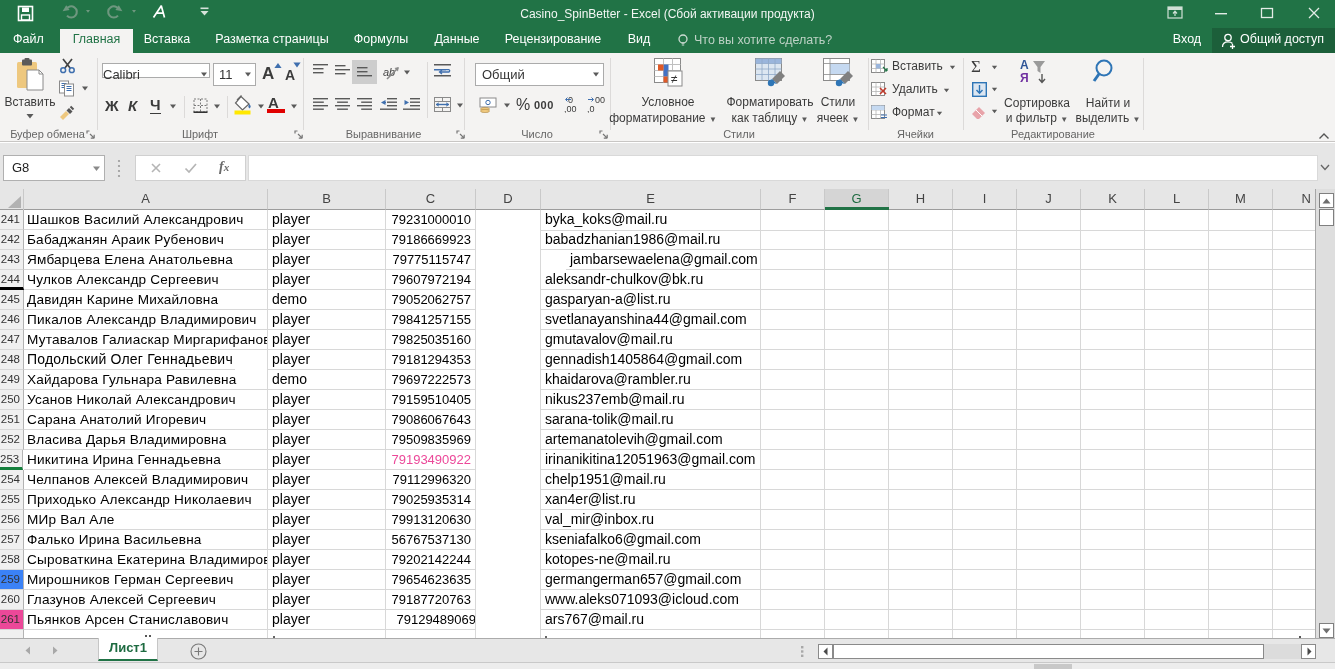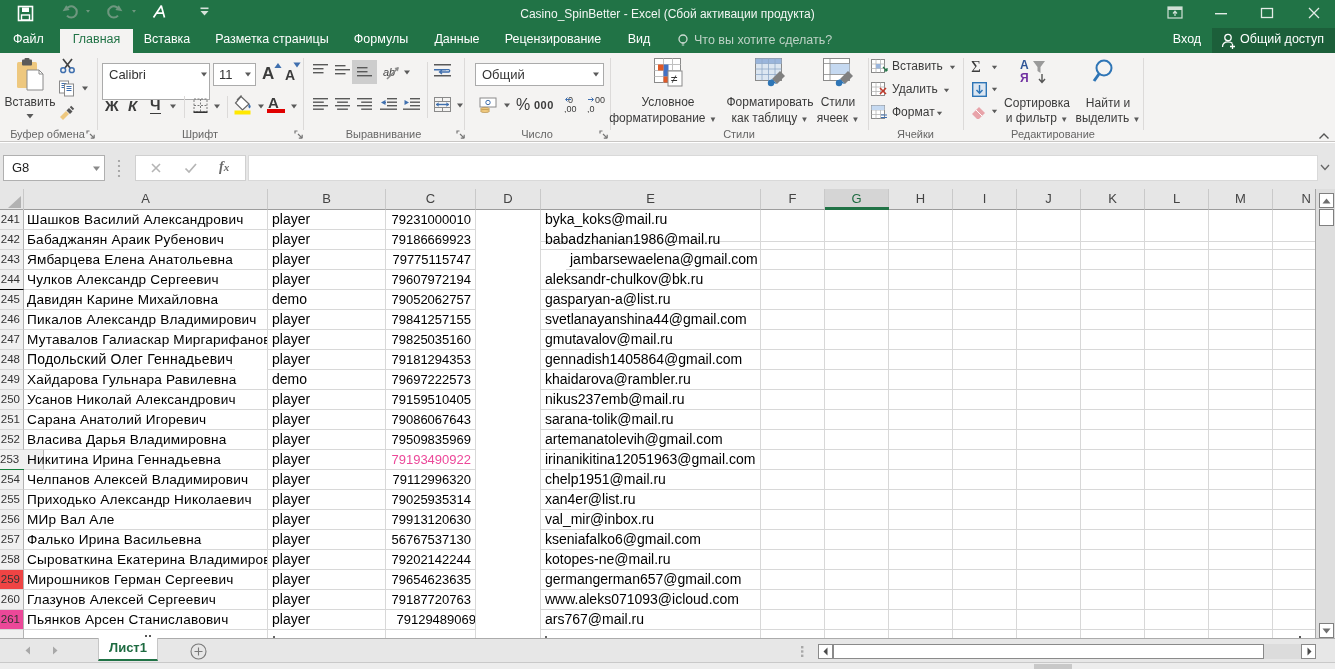--- a/index.html
+++ b/index.html
@@ -119,21 +119,21 @@
     <path d="M4 4 L8.2 8.2 M8.2 8.2 L8.2 4.8 M8.2 8.2 L4.8 8.2" stroke="#767676" stroke-width="1.2" fill="none"></path>
   </svg>
 <svg class="ab" style="left:456px;top:130px" width="10" height="10" viewBox="0 0 10 10">
     <path d="M1 3.5 L1 1 L3.5 1" stroke="#767676" stroke-width="1.2" fill="none"></path>
     <path d="M4 4 L8.2 8.2 M8.2 8.2 L8.2 4.8 M8.2 8.2 L4.8 8.2" stroke="#767676" stroke-width="1.2" fill="none"></path>
   </svg>
 <svg class="ab" style="left:599px;top:130px" width="10" height="10" viewBox="0 0 10 10">
     <path d="M1 3.5 L1 1 L3.5 1" stroke="#767676" stroke-width="1.2" fill="none"></path>
     <path d="M4 4 L8.2 8.2 M8.2 8.2 L8.2 4.8 M8.2 8.2 L4.8 8.2" stroke="#767676" stroke-width="1.2" fill="none"></path>
   </svg>
-<div class="combo" style="left:102px;top:63px;width:108px;height:37px;line-height:21px;padding-left:6px">Calibri</div>
+<div class="combo" style="left:102px;top:63px;width:108px;height:15px;line-height:21px;">Calibri</div>
 <svg class="ab" style="left:200px;top:72px" width="8" height="5" viewBox="0 0 8 5">
     <path d="M1 0.5 L7 0.5 L4 4.5 Z" fill="#5a5a5a"></path>
   </svg>
 <div class="combo" style="left:213px;top:63px;width:43px;height:23px;line-height:21px;padding-left:5px">11</div>
 <svg class="ab" style="left:244px;top:72px" width="8" height="5" viewBox="0 0 8 5">
     <path d="M1 0.5 L7 0.5 L4 4.5 Z" fill="#5a5a5a"></path>
   </svg>
 <div class="ab" style="left:262px;top:64px;font-size:17px;font-weight:bold;color:#3b3b3b">A</div>
 <svg class="ab" style="left:274px;top:63px" width="8" height="6" viewBox="0 0 8 6">
     <path d="M4 0 L7.6 5 L0.4 5 Z" fill="#3f6fae"></path>
@@ -410,32 +410,32 @@
 <div class="ab" style="left:1017px;top:189px;width:64px;height:21px;background:#e6e6e6;border-right:1px solid #c9c9c9;border-bottom:1px solid #9d9d9d;color:#444444;font-size:13px;text-align:center;line-height:20px">J</div>
 <div class="ab" style="left:1081px;top:189px;width:64px;height:21px;background:#e6e6e6;border-right:1px solid #c9c9c9;border-bottom:1px solid #9d9d9d;color:#444444;font-size:13px;text-align:center;line-height:20px">K</div>
 <div class="ab" style="left:1145px;top:189px;width:64px;height:21px;background:#e6e6e6;border-right:1px solid #c9c9c9;border-bottom:1px solid #9d9d9d;color:#444444;font-size:13px;text-align:center;line-height:20px">L</div>
 <div class="ab" style="left:1209px;top:189px;width:64px;height:21px;background:#e6e6e6;border-right:1px solid #c9c9c9;border-bottom:1px solid #9d9d9d;color:#444444;font-size:13px;text-align:center;line-height:20px">M</div>
 <div class="ab" style="left:1273px;top:189px;width:43px;height:21px;background:#e6e6e6;border-right:1px solid #c9c9c9;border-bottom:1px solid #9d9d9d;color:#444444;font-size:13px;text-align:right;padding-right:4px;line-height:20px">N</div>
 <div class="ab" style="left:23px;top:189px;width:1px;height:21px;background:#c9c9c9"></div>
 <div class="ab" style="left:0;top:210px;width:24px;height:20px;background:#f0f0f0;border-right:1px solid #b3b3b3;border-bottom:1px solid #d8d8d8;font-size:11.5px;color:#333;text-align:right;line-height:19px;padding-right:3px">241</div>
 <div class="ab" style="left:24px;top:210px;width:244px;height:20px;border-bottom:1px solid #d8d8d8;overflow:hidden;white-space:nowrap;font-size:13.6px;letter-spacing:0.2px;color:#000;line-height:19px;padding-left:3px">Шашков Василий Александрович</div>
 <div class="ab" style="left:268px;top:210px;width:118px;height:20px;border-bottom:1px solid #d8d8d8;font-size:14px;color:#000;line-height:19px;padding-left:4px">player</div>
 <div class="ab" style="left:386px;top:210px;width:90px;height:20px;border-bottom:1px solid #d8d8d8;font-size:13px;color:#000;line-height:19px;text-align:right;padding-right:5px">79231000010</div>
-<div class="ab" style="left:541px;top:210px;width:775px;height:32px;border-bottom:1px solid #d8d8d8;font-size:14px;color:#000;line-height:19px;padding-left:4px">byka_koks@mail.ru</div>
+<div class="ab" style="left:541px;top:210px;width:775px;height:21px;border-bottom:1px solid #d8d8d8;font-size:14px;color:#000;line-height:19px;padding-left:4px">byka_koks@mail.ru</div>
 <div class="ab" style="left:0;top:230px;width:24px;height:20px;background:#f0f0f0;border-right:1px solid #b3b3b3;border-bottom:1px solid #d8d8d8;font-size:11.5px;color:#333;text-align:right;line-height:19px;padding-right:3px">242</div>
 <div class="ab" style="left:24px;top:230px;width:244px;height:20px;border-bottom:1px solid #d8d8d8;overflow:hidden;white-space:nowrap;font-size:13.6px;letter-spacing:0.2px;color:#000;line-height:19px;padding-left:3px">Бабаджанян Араик Рубенович</div>
 <div class="ab" style="left:268px;top:230px;width:118px;height:20px;border-bottom:1px solid #d8d8d8;font-size:14px;color:#000;line-height:19px;padding-left:4px">player</div>
 <div class="ab" style="left:386px;top:230px;width:90px;height:20px;border-bottom:1px solid #d8d8d8;font-size:13px;color:#000;line-height:19px;text-align:right;padding-right:5px">79186669923</div>
 <div class="ab" style="left:541px;top:230px;width:775px;height:20px;border-bottom:1px solid #d8d8d8;font-size:14px;color:#000;line-height:19px;padding-left:4px">babadzhanian1986@mail.ru</div>
 <div class="ab" style="left:0;top:250px;width:24px;height:20px;background:#f0f0f0;border-right:1px solid #b3b3b3;border-bottom:1px solid #d8d8d8;font-size:11.5px;color:#333;text-align:right;line-height:19px;padding-right:3px">243</div>
 <div class="ab" style="left:24px;top:250px;width:244px;height:20px;border-bottom:1px solid #d8d8d8;overflow:hidden;white-space:nowrap;font-size:13.6px;letter-spacing:0.2px;color:#000;line-height:19px;padding-left:3px">Ямбарцева Елена Анатольевна</div>
 <div class="ab" style="left:268px;top:250px;width:118px;height:20px;border-bottom:1px solid #d8d8d8;font-size:14px;color:#000;line-height:19px;padding-left:4px">player</div>
 <div class="ab" style="left:386px;top:250px;width:90px;height:20px;border-bottom:1px solid #d8d8d8;font-size:13px;color:#000;line-height:19px;text-align:right;padding-right:5px">79775115747</div>
 <div class="ab" style="left:566px;top:250px;width:775px;height:20px;border-bottom:1px solid #d8d8d8;font-size:14px;color:#000;line-height:19px;padding-left:4px">jambarsewaelena@gmail.com</div>
-<div class="ab" style="left:0;top:270px;width:24px;height:20px;background:#f0f0f0;border-right:1px solid #b3b3b3;border-bottom:1px solid #000000;font-size:11.5px;color:#333;text-align:right;line-height:19px;padding-right:3px">244</div>
+<div class="ab" style="left:0;top:270px;width:24px;height:20px;background:#f0f0f0;border-right:1px solid #b3b3b3;border-bottom:3px solid #000000;font-size:11.5px;color:#333;text-align:right;line-height:19px;padding-right:3px">244</div>
 <div class="ab" style="left:24px;top:270px;width:244px;height:20px;border-bottom:1px solid #d8d8d8;overflow:hidden;white-space:nowrap;font-size:13.6px;letter-spacing:0.2px;color:#000;line-height:19px;padding-left:3px">Чулков Александр Сергеевич</div>
 <div class="ab" style="left:268px;top:270px;width:118px;height:20px;border-bottom:1px solid #d8d8d8;font-size:14px;color:#000;line-height:19px;padding-left:4px">player</div>
 <div class="ab" style="left:386px;top:270px;width:90px;height:20px;border-bottom:1px solid #d8d8d8;font-size:13px;color:#000;line-height:19px;text-align:right;padding-right:5px">79607972194</div>
 <div class="ab" style="left:541px;top:270px;width:775px;height:20px;border-bottom:1px solid #d8d8d8;font-size:14px;color:#000;line-height:19px;padding-left:4px">aleksandr-chulkov@bk.ru</div>
 <div class="ab" style="left:0;top:290px;width:24px;height:20px;background:#f0f0f0;border-right:1px solid #b3b3b3;border-bottom:1px solid #d8d8d8;font-size:11.5px;color:#333;text-align:right;line-height:19px;padding-right:3px">245</div>
 <div class="ab" style="left:24px;top:290px;width:244px;height:20px;border-bottom:1px solid #d8d8d8;overflow:hidden;white-space:nowrap;font-size:13.6px;letter-spacing:0.2px;color:#000;line-height:19px;padding-left:3px">Давидян Карине Михайловна</div>
 <div class="ab" style="left:268px;top:290px;width:118px;height:20px;border-bottom:1px solid #d8d8d8;font-size:14px;color:#000;line-height:19px;padding-left:4px">demo</div>
 <div class="ab" style="left:386px;top:290px;width:90px;height:20px;border-bottom:1px solid #d8d8d8;font-size:13px;color:#000;line-height:19px;text-align:right;padding-right:5px">79052062757</div>
 <div class="ab" style="left:541px;top:290px;width:775px;height:20px;border-bottom:1px solid #d8d8d8;font-size:14px;color:#000;line-height:19px;padding-left:4px">gasparyan-a@list.ru</div>
 <div class="ab" style="left:0;top:310px;width:24px;height:20px;background:#f0f0f0;border-right:1px solid #b3b3b3;border-bottom:1px solid #d8d8d8;font-size:11.5px;color:#333;text-align:right;line-height:19px;padding-right:3px">246</div>
@@ -466,21 +466,21 @@
 <div class="ab" style="left:0;top:410px;width:24px;height:20px;background:#f0f0f0;border-right:1px solid #b3b3b3;border-bottom:1px solid #d8d8d8;font-size:11.5px;color:#333;text-align:right;line-height:19px;padding-right:3px">251</div>
 <div class="ab" style="left:24px;top:410px;width:244px;height:20px;border-bottom:1px solid #d8d8d8;overflow:hidden;white-space:nowrap;font-size:13.6px;letter-spacing:0.2px;color:#000;line-height:19px;padding-left:3px">Сарана Анатолий Игоревич</div>
 <div class="ab" style="left:268px;top:410px;width:118px;height:20px;border-bottom:1px solid #d8d8d8;font-size:14px;color:#000;line-height:19px;padding-left:4px">player</div>
 <div class="ab" style="left:386px;top:410px;width:90px;height:20px;border-bottom:1px solid #d8d8d8;font-size:13px;color:#000;line-height:19px;text-align:right;padding-right:5px">79086067643</div>
 <div class="ab" style="left:541px;top:410px;width:775px;height:20px;border-bottom:1px solid #d8d8d8;font-size:14px;color:#000;line-height:19px;padding-left:4px">sarana-tolik@mail.ru</div>
 <div class="ab" style="left:0;top:430px;width:24px;height:20px;background:#f0f0f0;border-right:1px solid #b3b3b3;border-bottom:1px solid #d8d8d8;font-size:11.5px;color:#333;text-align:right;line-height:19px;padding-right:3px">252</div>
 <div class="ab" style="left:24px;top:430px;width:244px;height:20px;border-bottom:1px solid #d8d8d8;overflow:hidden;white-space:nowrap;font-size:13.6px;letter-spacing:0.2px;color:#000;line-height:19px;padding-left:3px">Власива Дарья Владимировна</div>
 <div class="ab" style="left:268px;top:430px;width:118px;height:20px;border-bottom:1px solid #d8d8d8;font-size:14px;color:#000;line-height:19px;padding-left:4px">player</div>
 <div class="ab" style="left:386px;top:430px;width:90px;height:20px;border-bottom:1px solid #d8d8d8;font-size:13px;color:#000;line-height:19px;text-align:right;padding-right:5px">79509835969</div>
 <div class="ab" style="left:541px;top:430px;width:775px;height:20px;border-bottom:1px solid #d8d8d8;font-size:14px;color:#000;line-height:19px;padding-left:4px">artemanatolevih@gmail.com</div>
-<div class="ab" style="left:0;top:450px;width:44px;height:20px;background:#f0f0f0;border-right:1px solid #b3b3b3;border-bottom:1px solid #15803d;font-size:11.5px;color:#333;line-height:19px;padding-right:3px">253</div>
+<div class="ab" style="left:0;top:450px;width:23px;height:20px;background:#f0f0f0;border-right:1px solid #b3b3b3;border-bottom:3px solid #15803d;font-size:11.5px;color:#333;text-align:right;line-height:19px;padding-right:3px">253</div>
 <div class="ab" style="left:24px;top:450px;width:244px;height:20px;border-bottom:1px solid #d8d8d8;overflow:hidden;white-space:nowrap;font-size:13.6px;letter-spacing:0.2px;color:#000;line-height:19px;padding-left:3px">Никитина Ирина Геннадьевна</div>
 <div class="ab" style="left:268px;top:450px;width:118px;height:20px;border-bottom:1px solid #d8d8d8;font-size:14px;color:#000;line-height:19px;padding-left:4px">player</div>
 <div class="ab" style="left:386px;top:450px;width:90px;height:20px;border-bottom:1px solid #d8d8d8;font-size:13px;color:#ec4899;line-height:19px;text-align:right;padding-right:5px">79193490922</div>
 <div class="ab" style="left:541px;top:450px;width:775px;height:20px;border-bottom:1px solid #d8d8d8;font-size:14px;color:#000;line-height:19px;padding-left:4px">irinanikitina12051963@gmail.com</div>
 <div class="ab" style="left:0;top:470px;width:24px;height:20px;background:#f0f0f0;border-right:1px solid #b3b3b3;border-bottom:1px solid #d8d8d8;font-size:11.5px;color:#333;text-align:right;line-height:19px;padding-right:3px">254</div>
 <div class="ab" style="left:24px;top:470px;width:244px;height:20px;border-bottom:1px solid #d8d8d8;overflow:hidden;white-space:nowrap;font-size:13.6px;letter-spacing:0.2px;color:#000;line-height:19px;padding-left:3px">Челпанов Алексей Владимирович</div>
 <div class="ab" style="left:268px;top:470px;width:118px;height:20px;border-bottom:1px solid #d8d8d8;font-size:14px;color:#000;line-height:19px;padding-left:4px">player</div>
 <div class="ab" style="left:386px;top:470px;width:90px;height:20px;border-bottom:1px solid #d8d8d8;font-size:13px;color:#000;line-height:19px;text-align:right;padding-right:5px">79112996320</div>
 <div class="ab" style="left:541px;top:470px;width:775px;height:20px;border-bottom:1px solid #d8d8d8;font-size:14px;color:#000;line-height:19px;padding-left:4px">chelp1951@mail.ru</div>
 <div class="ab" style="left:0;top:490px;width:24px;height:20px;background:#f0f0f0;border-right:1px solid #b3b3b3;border-bottom:1px solid #d8d8d8;font-size:11.5px;color:#333;text-align:right;line-height:19px;padding-right:3px">255</div>
@@ -496,21 +496,21 @@
 <div class="ab" style="left:0;top:530px;width:24px;height:20px;background:#f0f0f0;border-right:1px solid #b3b3b3;border-bottom:1px solid #d8d8d8;font-size:11.5px;color:#333;text-align:right;line-height:19px;padding-right:3px">257</div>
 <div class="ab" style="left:24px;top:530px;width:244px;height:20px;border-bottom:1px solid #d8d8d8;overflow:hidden;white-space:nowrap;font-size:13.6px;letter-spacing:0.2px;color:#000;line-height:19px;padding-left:3px">Фалько Ирина Васильевна</div>
 <div class="ab" style="left:268px;top:530px;width:118px;height:20px;border-bottom:1px solid #d8d8d8;font-size:14px;color:#000;line-height:19px;padding-left:4px">player</div>
 <div class="ab" style="left:386px;top:530px;width:90px;height:20px;border-bottom:1px solid #d8d8d8;font-size:13px;color:#000;line-height:19px;text-align:right;padding-right:5px">56767537130</div>
 <div class="ab" style="left:541px;top:530px;width:775px;height:20px;border-bottom:1px solid #d8d8d8;font-size:14px;color:#000;line-height:19px;padding-left:4px">kseniafalko6@gmail.com</div>
 <div class="ab" style="left:0;top:550px;width:24px;height:20px;background:#f0f0f0;border-right:1px solid #b3b3b3;border-bottom:1px solid #d8d8d8;font-size:11.5px;color:#333;text-align:right;line-height:19px;padding-right:3px">258</div>
 <div class="ab" style="left:24px;top:550px;width:244px;height:20px;border-bottom:1px solid #d8d8d8;overflow:hidden;white-space:nowrap;font-size:13.6px;letter-spacing:0.2px;color:#000;line-height:19px;padding-left:3px">Сыроваткина Екатерина Владимировна</div>
 <div class="ab" style="left:268px;top:550px;width:118px;height:20px;border-bottom:1px solid #d8d8d8;font-size:14px;color:#000;line-height:19px;padding-left:4px">player</div>
 <div class="ab" style="left:386px;top:550px;width:90px;height:20px;border-bottom:1px solid #d8d8d8;font-size:13px;color:#000;line-height:19px;text-align:right;padding-right:5px">79202142244</div>
 <div class="ab" style="left:541px;top:550px;width:775px;height:20px;border-bottom:1px solid #d8d8d8;font-size:14px;color:#000;line-height:19px;padding-left:4px">kotopes-ne@mail.ru</div>
-<div class="ab" style="left:0;top:570px;width:24px;height:20px;background:#ef4444;border-right:1px solid #b3b3b3;border-bottom:1px solid #d8d8d8;font-size:11.5px;color:#333;text-align:right;line-height:19px;padding-right:3px">259</div>
+<div class="ab" style="left:0;top:570px;width:24px;height:20px;background:#3b82f6;border-right:1px solid #b3b3b3;border-bottom:1px solid #d8d8d8;font-size:11.5px;color:#333;text-align:right;line-height:19px;padding-right:3px">259</div>
 <div class="ab" style="left:24px;top:570px;width:272px;height:20px;border-bottom:1px solid #d8d8d8;overflow:hidden;white-space:nowrap;font-size:13.6px;letter-spacing:0.2px;color:#000;line-height:19px;padding-left:3px">Мирошников Герман Сергеевич</div>
 <div class="ab" style="left:268px;top:570px;width:118px;height:20px;border-bottom:1px solid #d8d8d8;font-size:14px;color:#000;line-height:19px;padding-left:4px">player</div>
 <div class="ab" style="left:386px;top:570px;width:90px;height:20px;border-bottom:1px solid #d8d8d8;font-size:13px;color:#000;line-height:19px;text-align:right;padding-right:5px">79654623635</div>
 <div class="ab" style="left:541px;top:570px;width:775px;height:20px;border-bottom:1px solid #d8d8d8;font-size:14px;color:#000;line-height:19px;padding-left:4px">germangerman657@gmail.com</div>
 <div class="ab" style="left:0;top:590px;width:24px;height:20px;background:#f0f0f0;border-right:1px solid #b3b3b3;border-bottom:1px solid #d8d8d8;font-size:11.5px;color:#333;text-align:right;line-height:19px;padding-right:3px">260</div>
 <div class="ab" style="left:24px;top:590px;width:244px;height:20px;border-bottom:1px solid #d8d8d8;overflow:hidden;white-space:nowrap;font-size:13.6px;letter-spacing:0.2px;color:#000;line-height:19px;padding-left:3px">Глазунов Алексей Сергеевич</div>
 <div class="ab" style="left:268px;top:590px;width:118px;height:20px;border-bottom:1px solid #d8d8d8;font-size:14px;color:#000;line-height:19px;padding-left:4px">player</div>
 <div class="ab" style="left:386px;top:590px;width:90px;height:20px;border-bottom:1px solid #d8d8d8;font-size:13px;color:#000;line-height:19px;text-align:right;padding-right:5px">79187720763</div>
 <div class="ab" style="left:541px;top:590px;width:775px;height:20px;border-bottom:1px solid #d8d8d8;font-size:14px;color:#000;line-height:19px;padding-left:4px">www.aleks071093@icloud.com</div>
 <div class="ab" style="left:0;top:610px;width:24px;height:20px;background:#ec4899;border-right:1px solid #b3b3b3;border-bottom:1px solid #d8d8d8;font-size:11.5px;color:#333;text-align:right;line-height:19px;padding-right:3px">261</div>

